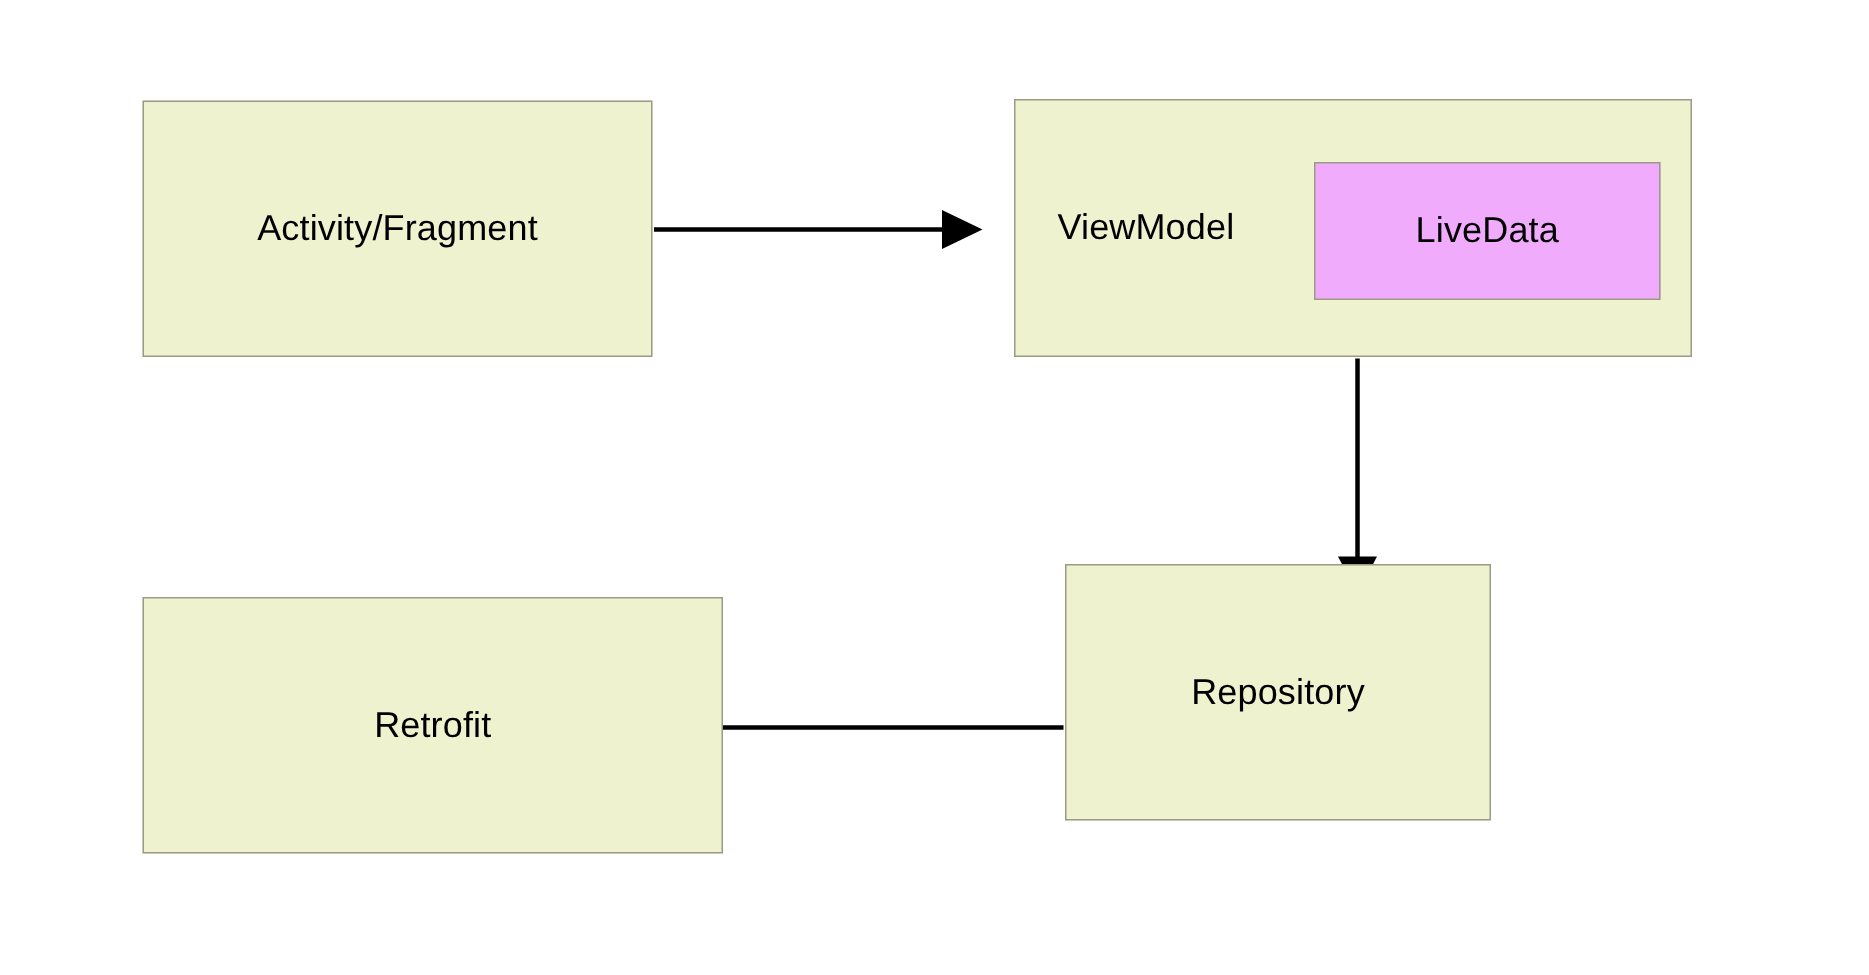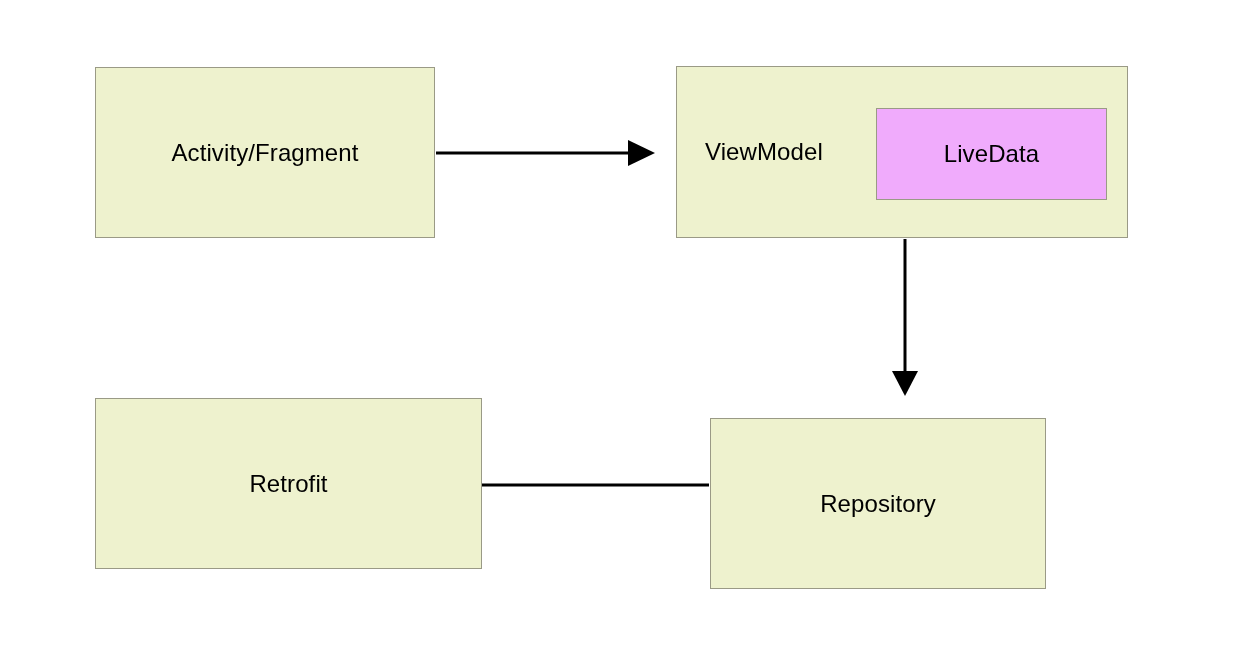--- a/index.html
+++ b/index.html
@@ -43,21 +43,21 @@
     justify-content: flex-start;
     align-items: center;
   }
   #node-viewmodel > .node-label {
     margin-left: 28px;
   }
   #node-retrofit {
     left: 95px;  top: 398px; width: 387px; height: 171px;
   }
   #node-repository {
-    left: 710px; top: 418px; width: 336px; height: 171px;
+    left: 710px; top: 376px; width: 284px; height: 171px;
   }
   
   #node-livedata {
     position: absolute;
     box-sizing: border-box;
     left: 199px;  
     top: 41px;    
     width: 231px;
     height: 92px;
     background: #f0abfc;

